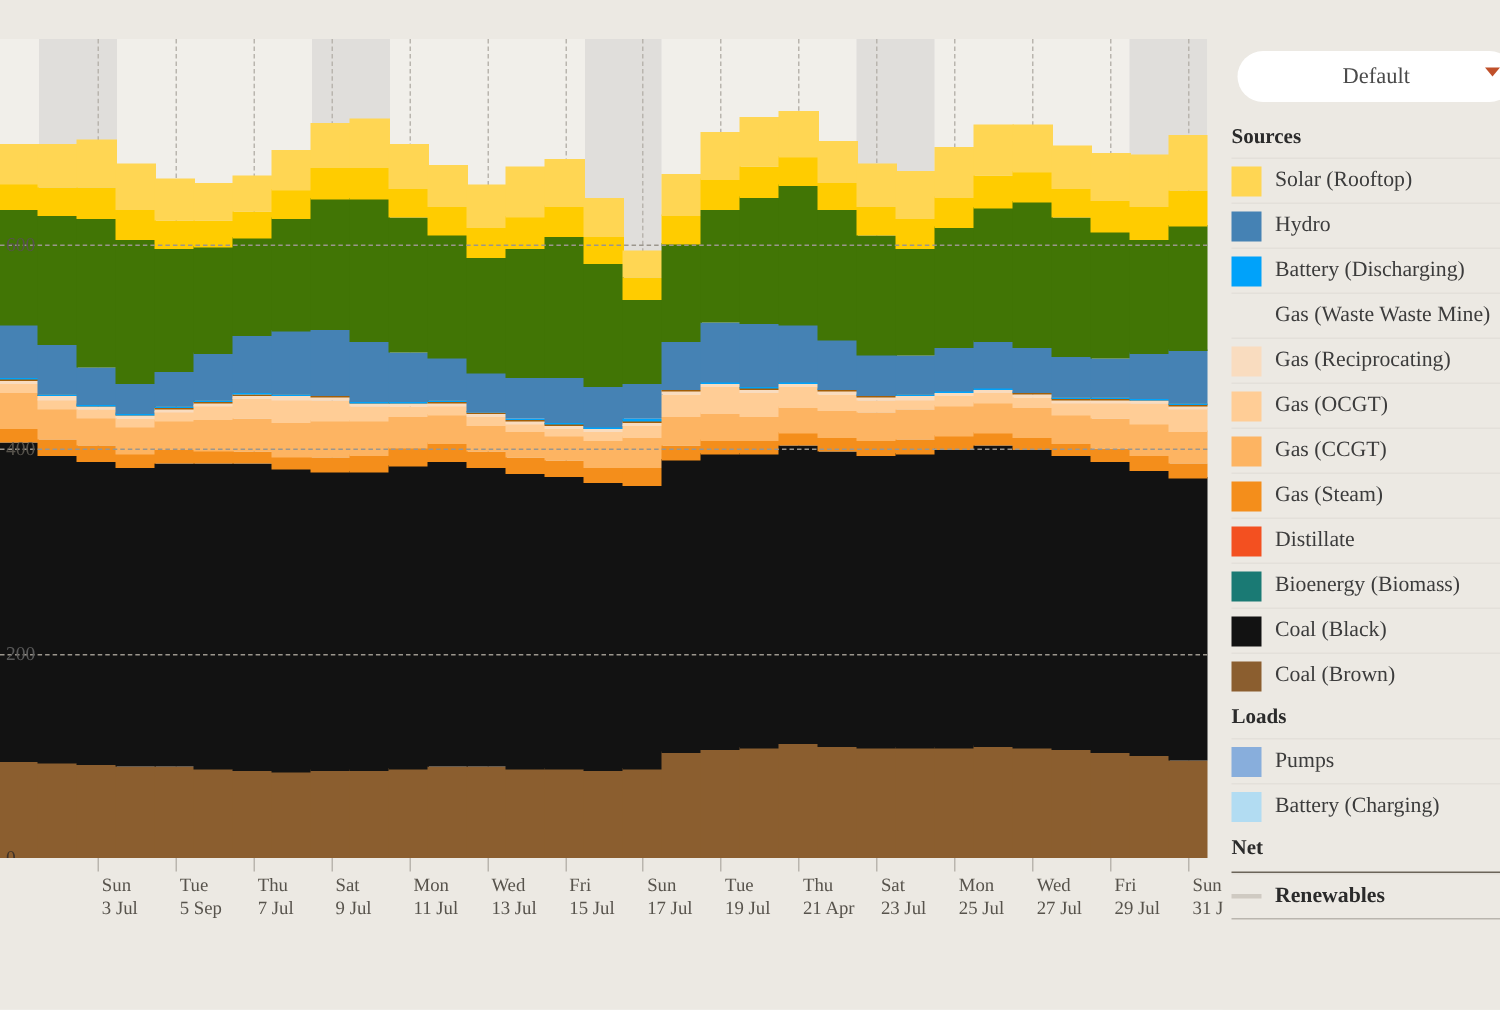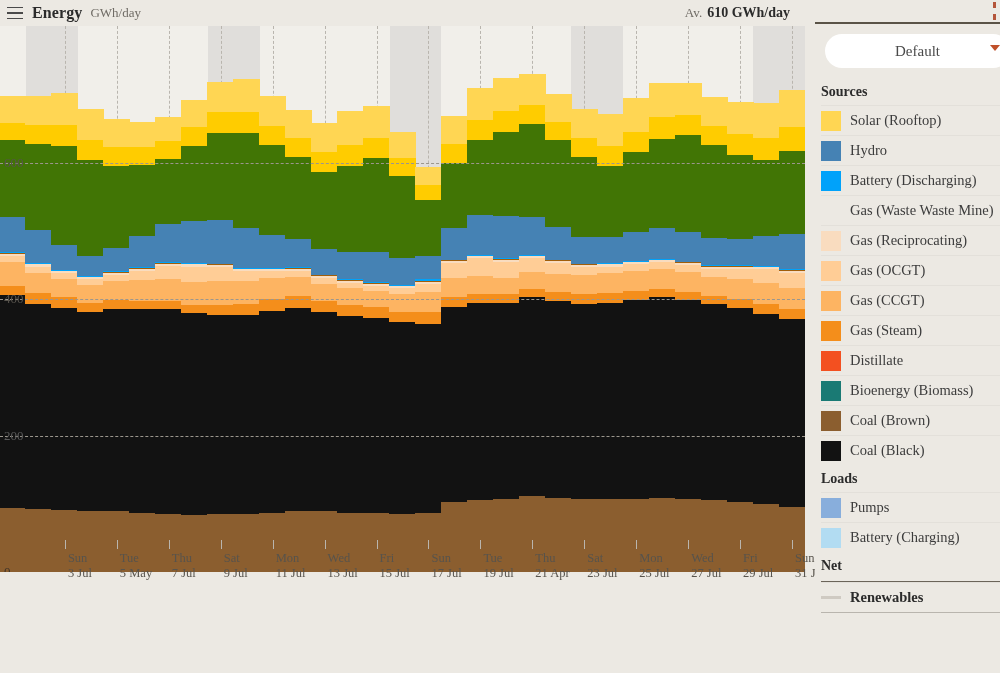--- a/index.html
+++ b/index.html
@@ -58,21 +58,21 @@
     border-top:1px dashed #9b968d;}
   .bar{position:absolute;bottom:0;}
   .seg{position:absolute;left:0;width:100%;}
   .ylabel{
     position:absolute;left:4px;font-size:13px;color:#57534c;
     transform:translateY(-50%);z-index:6;
   }
   #renew-line{position:absolute;left:0;top:0;width:805px;height:546px;z-index:7;}
 
   
-  #xaxis{position:absolute;left:0;top:514px;width:805px;height:101px;}
+  #xaxis{position:absolute;left:0;top:546px;width:805px;height:101px;}
   .xtick{position:absolute;top:0;width:0;height:9px;border-left:1px solid #b9b5ae;}
   .xlab{
     position:absolute;top:11px;font-size:12.5px;color:#57534c;
     line-height:15px;white-space:nowrap;
   }
   .xlab .d2{display:block;}
 
   
   #legend{
     position:absolute;left:815px;top:0;width:185px;height:673px;
@@ -106,40 +106,20 @@
   .rtxt.bold{font-weight:bold;color:#2b2b2b;}
   .sec.net{border-top:0;}
   .netrule{height:1px;background:#6b6459;margin:2px 0 0 0;}
   .botrule{height:1px;background:#b9b5ae;margin-top:0;}
 </style>
 </head>
 <body>
 
 <div id="app">
 
-  <div id="header">
-    <div id="hamburger">
-      <span></span>
-        <span></span>
-        <span></span>
-    </div>
-    <div class="hdr-title">Energy</div>
-    <div class="hdr-unit">GWh/day</div>
-
-    <div id="avg-block">
-      <span class="avg-label">Av.</span>
-      <span class="avg-value">610 GWh/day</span>
-    </div>
-
-    <div id="hdr-rule"></div>
-    <div id="hdr-clip">
-        <i></i>
-        <i></i>
-      </div>
-  </div>
 
   <div id="chart-wrap">
     <div id="plot">
       <div id="weekends">
           <div class="weekend" style="left: 25.9677px; width: 51.9355px;"></div>
           <div class="weekend" style="left: 207.742px; width: 51.9355px;"></div>
           <div class="weekend" style="left: 389.516px; width: 51.9355px;"></div>
           <div class="weekend" style="left: 571.29px; width: 51.9355px;"></div>
           <div class="weekend" style="left: 753.065px; width: 51.9355px;"></div>
         </div>
@@ -608,21 +588,21 @@
           <div class="ylabel" style="top: 546px; color: rgb(63, 51, 41);">0</div>
           <div class="ylabel" style="top: 409.667px; color: rgb(90, 90, 90);">200</div>
           <div class="ylabel" style="top: 273.333px;">400</div>
           <div class="ylabel" style="top: 137px;">600</div>
         </div>
     </div>
     <div id="xaxis">
         <div class="xtick" style="left: 64.9194px;"></div>
         <div class="xlab" style="left: 67.9194px;"><span>Sun</span><span class="d2">3 Jul</span></div>
         <div class="xtick" style="left: 116.855px;"></div>
-        <div class="xlab" style="left: 119.855px;"><span>Tue</span><span class="d2">5 May</span></div>
+        <div class="xlab" style="left: 119.855px;"><span>Tue</span><span class="d2">5 Sep</span></div>
         <div class="xtick" style="left: 168.79px;"></div>
         <div class="xlab" style="left: 171.79px;"><span>Thu</span><span class="d2">7 Jul</span></div>
         <div class="xtick" style="left: 220.726px;"></div>
         <div class="xlab" style="left: 223.726px;"><span>Sat</span><span class="d2">9 Jul</span></div>
         <div class="xtick" style="left: 272.661px;"></div>
         <div class="xlab" style="left: 275.661px;"><span>Mon</span><span class="d2">11 Jul</span></div>
         <div class="xtick" style="left: 324.597px;"></div>
         <div class="xlab" style="left: 327.597px;"><span>Wed</span><span class="d2">13 Jul</span></div>
         <div class="xtick" style="left: 376.532px;"></div>
         <div class="xlab" style="left: 379.532px;"><span>Fri</span><span class="d2">15 Jul</span></div>
@@ -686,26 +666,26 @@
         </div>
         <div class="row">
           <span class="sw" style="background: rgb(243, 80, 32);"></span>
           <span class="rtxt">Distillate</span>
         </div>
         <div class="row">
           <span class="sw" style="background: rgb(26, 122, 116);"></span>
           <span class="rtxt">Bioenergy (Biomass)</span>
         </div>
         <div class="row">
+          <span class="sw" style="background: rgb(18, 18, 18);"></span>
+          <span class="rtxt">Coal (Black)</span>
+        </div>
+        <div class="row">
           <span class="sw" style="background: rgb(139, 94, 47);"></span>
           <span class="rtxt">Coal (Brown)</span>
-        </div>
-        <div class="row">
-          <span class="sw" style="background: rgb(18, 18, 18);"></span>
-          <span class="rtxt">Coal (Black)</span>
         </div>
         <div class="sec">Loads</div>
         <div class="row">
           <span class="sw" style="background: rgb(136, 174, 220);"></span>
           <span class="rtxt">Pumps</span>
         </div>
         <div class="row">
           <span class="sw" style="background: rgb(178, 220, 242);"></span>
           <span class="rtxt">Battery (Charging)</span>
         </div>

